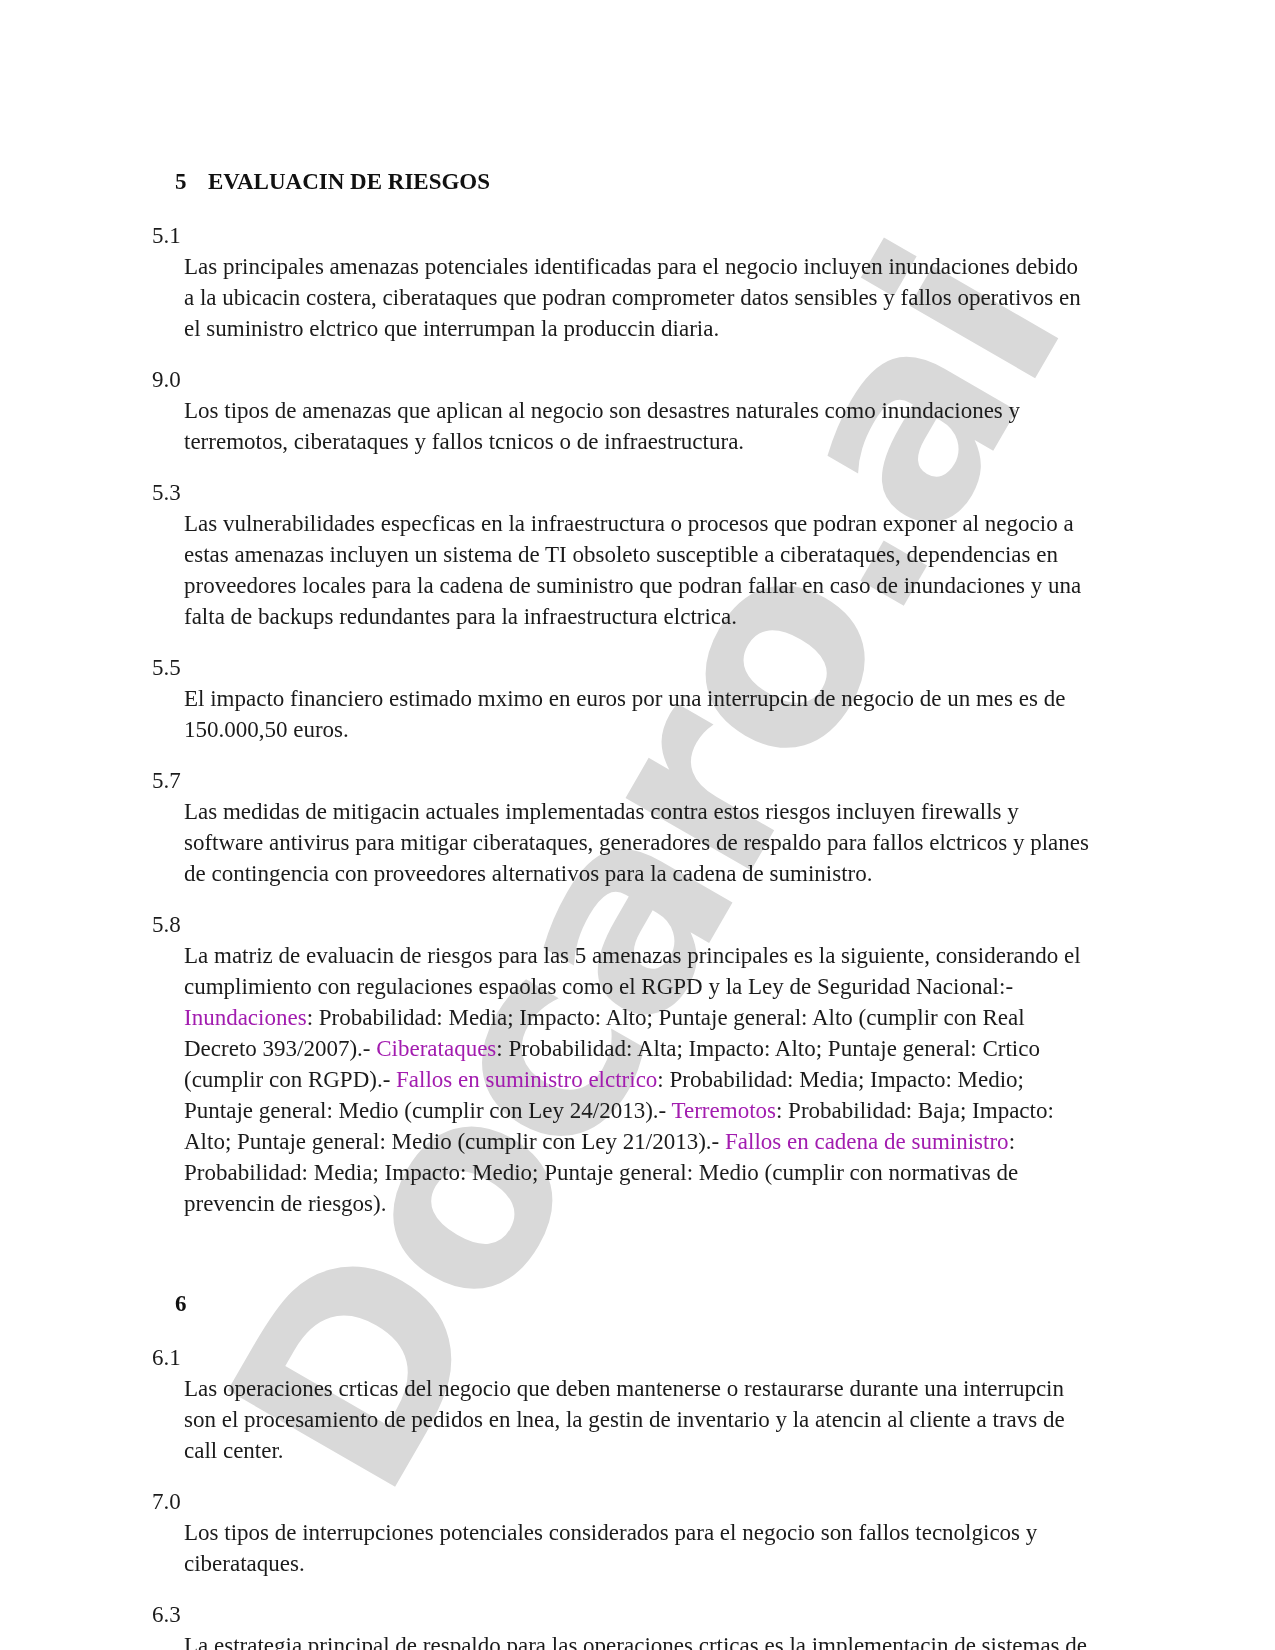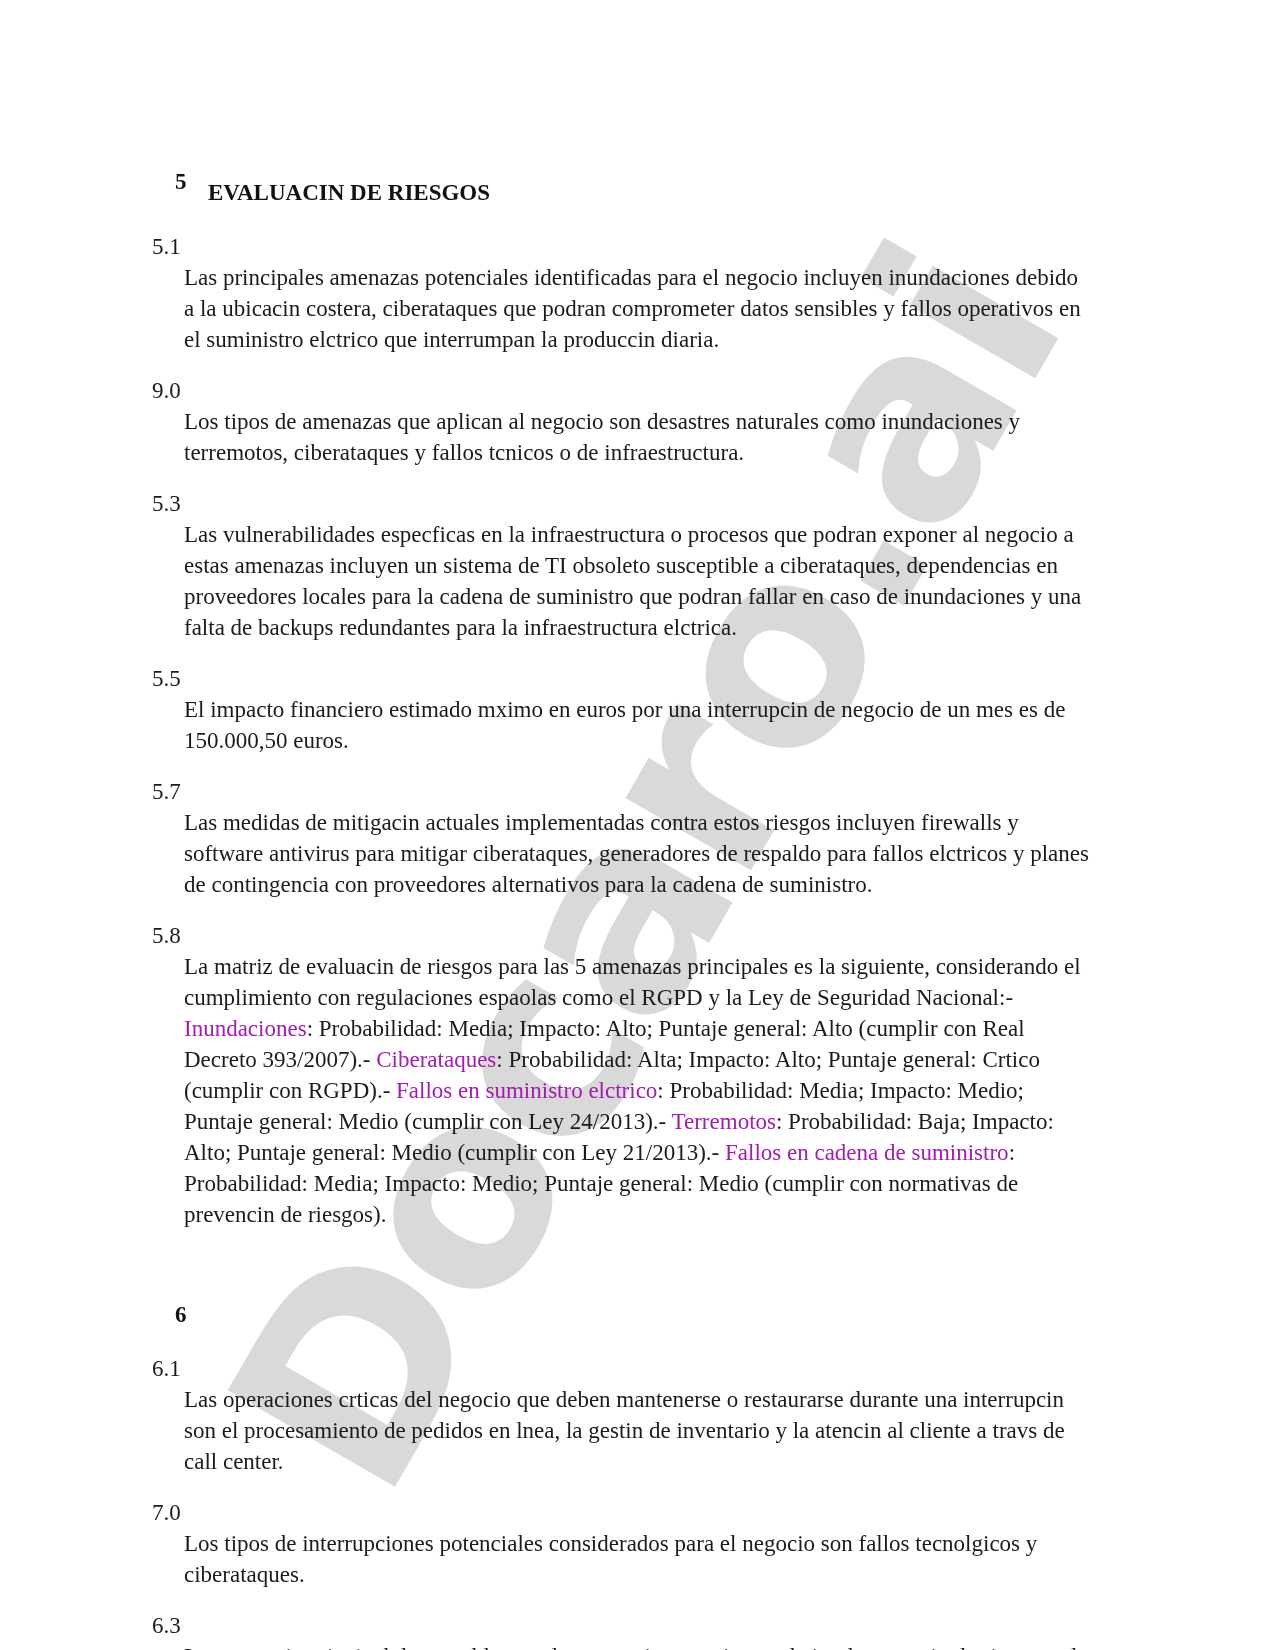--- a/index.html
+++ b/index.html
@@ -37,21 +37,21 @@
   }
   .heading-row {
     display: flex;
     padding-left: 23px;
     padding-bottom: 23px;
     font-weight: bold;
     color: #111111;
   }
   .section-gap .heading-row { padding-top: 49px; }
   .heading-num { width: 33px; flex: none; }
-  .heading-title { flex: 1; margin-top: 11px; }
+  .heading-title { flex: 1; }
   .item-row {
     display: flex;
     padding-bottom: 20px;
     flex-direction: column;
   }
   .item-num { width: 48px; flex: none; }
   .item-text { width: 910px; text-align: left; margin-left: 32px; }
   .bold { font-weight: normal; color: #a21caf; }
 </style>
 </head>

